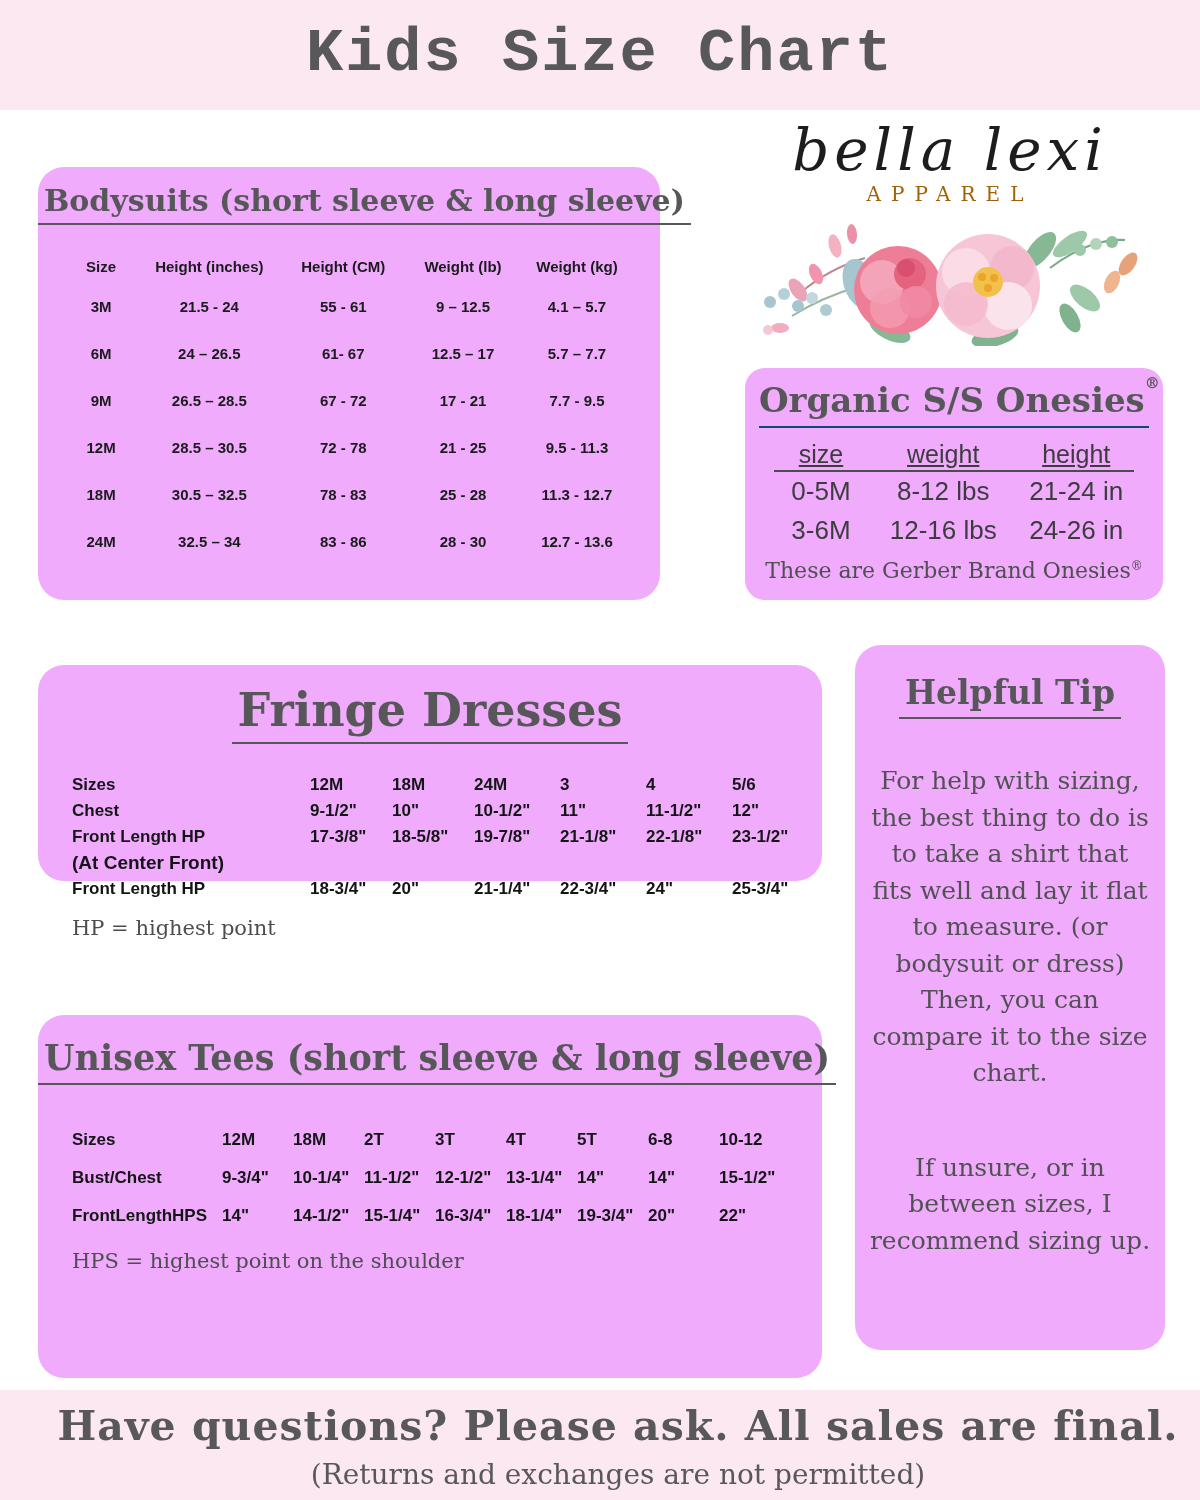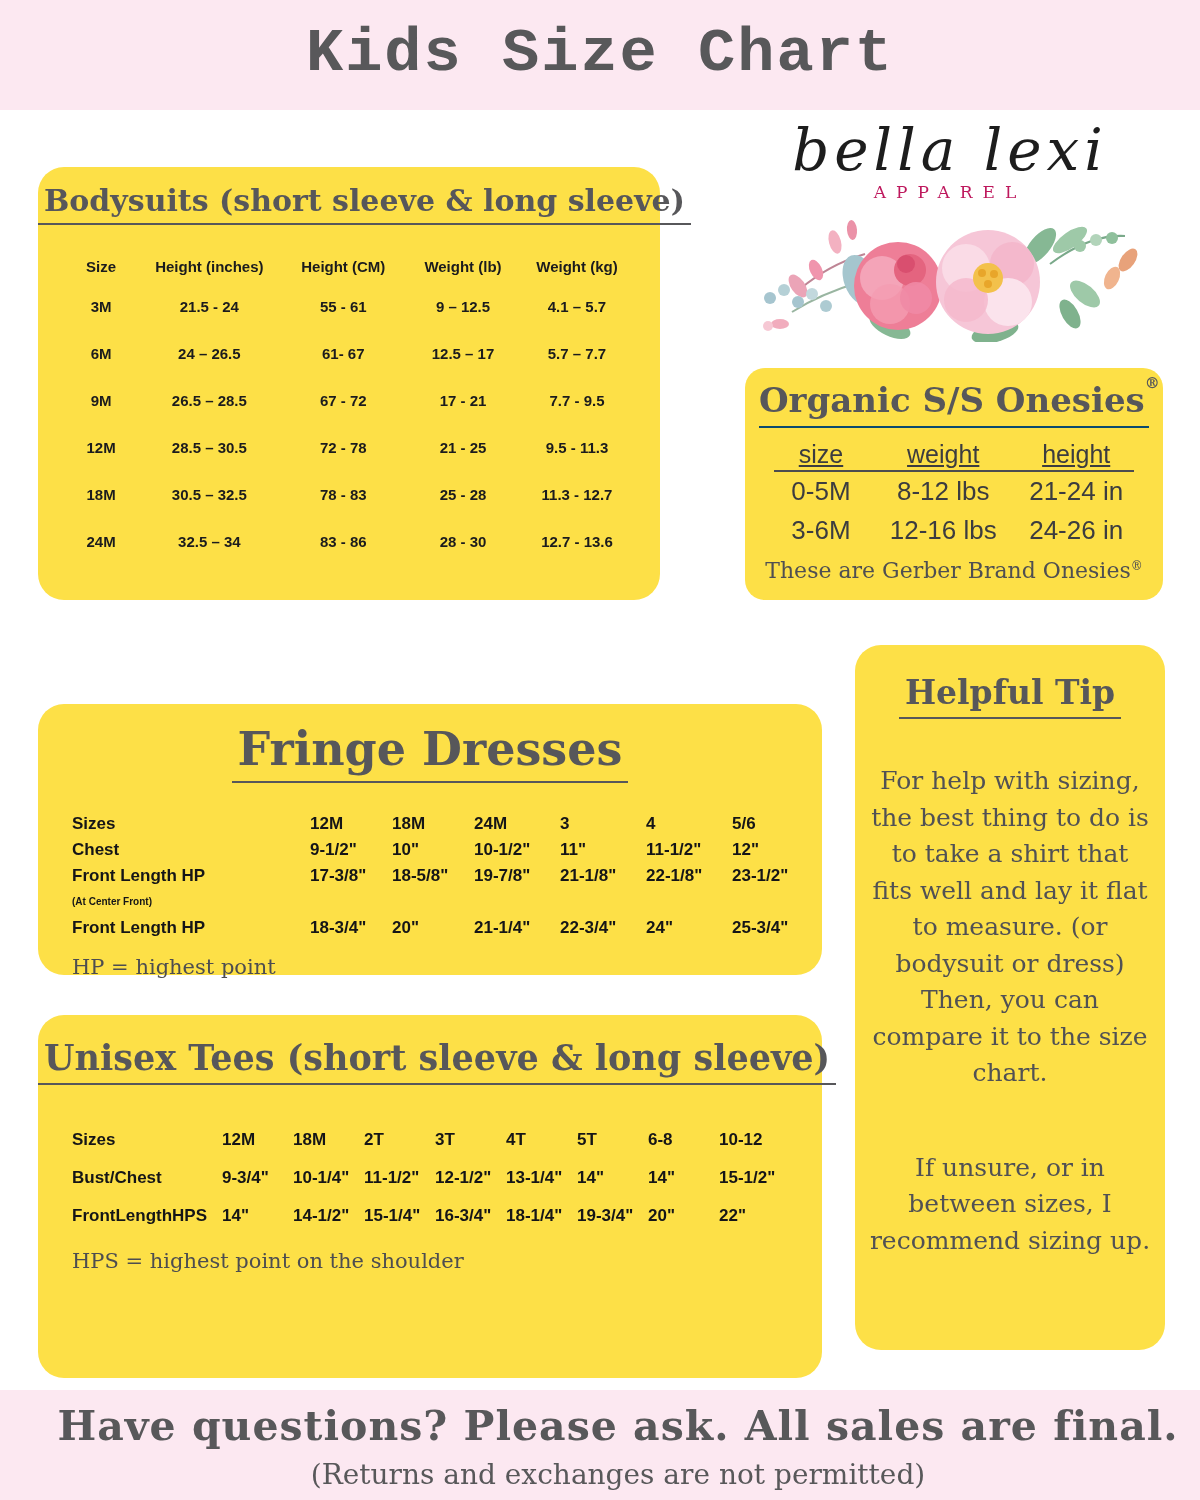--- a/index.html
+++ b/index.html
@@ -7,24 +7,24 @@
     width:1200px;height:1500px;position:relative;background:#ffffff;
     font-family:"Liberation Sans",sans-serif;overflow:hidden;
   }
   .band{position:absolute;left:0;width:1200px;background:#fce8f1;}
   .band-top{top:0;height:110px;}
   .band-bottom{top:1390px;height:110px;padding-left:18px;}
   .page-title{
     font-family:Liberation Mono, monospace;font-size:62px;color:#58585a;
     text-align:center;line-height:108px;letter-spacing:2px;font-weight:bold;
   }
-  .panel{position:absolute;background:#fde047;border-radius:26px;}
+  .panel{position:absolute;background:#f0abfc;border-radius:26px;}
   .panel-bodysuits{left:38px;top:167px;width:622px;height:433px;}
   .panel-onesies{left:745px;top:368px;width:418px;height:232px;border-radius:20px;}
-  .panel-fringe{left:38px;top:665px;width:784px;height:271px;margin-top:39px;}
+  .panel-fringe{left:38px;top:665px;width:784px;height:216px;}
   .panel-tip{left:855px;top:645px;width:310px;height:705px;}
   .panel-tees{left:38px;top:1015px;width:784px;height:363px;}
 
   .section-title{
     font-family:"DejaVu Serif",serif;color:#57575a;text-align:center;
     display:table;margin:0 auto;border-bottom:2px solid #57575a;
     padding:0 6px 5px;font-weight:bold;white-space:nowrap;
   }
   .bodysuits-title{font-size:30px;margin-top:16px;}
   .fringe-title{font-size:46px;margin-top:18px;}
@@ -45,22 +45,22 @@
     display:flex;align-items:center;justify-content:center;
   }
 
   
   .logo{position:absolute;left:720px;top:112px;width:460px;height:256px;text-align:center;background:#ffffff;}
   .logo-script{
     font-family:"DejaVu Serif",serif;font-style:italic;font-size:58px;
     color:#1d1d1d;letter-spacing:5px;margin-top:4px;
   }
   .logo-apparel{
-    font-family:"DejaVu Serif",serif;font-size:17px;letter-spacing:10px;
-    color:#be185d;margin-top:-2px;
+    font-family:"DejaVu Serif",serif;font-size:20px;letter-spacing:10px;
+    color:#a16207;margin-top:-2px;
   }
   .logo-flowers{margin-top:-8px;}
   .logo-est{
     position:absolute;bottom:4px;left:0;right:0;
     font-family:"DejaVu Serif",serif;font-size:16px;letter-spacing:4px;color:#4a4a4a;
   }
 
   
   .onesies-title{
     font-family:"DejaVu Serif",serif;font-size:34px;color:#57575a;font-weight:bold;
@@ -82,21 +82,21 @@
     text-align:center;margin-top:8px;
   }
   .onesies-caption sup{font-size:12px;}
 
   
   .spec-table{display:grid;color:#151517;font-weight:bold;text-align:left;}
   .fringe-table{
     grid-template-columns:238px 82px 82px 86px 86px 86px 80px;
     margin:28px 0 0 34px;font-size:17px;line-height:26px;
   }
-  .fringe-table .small-label{font-size:10px;}
+  .fringe-table .small-label{font-size:19px;}
   .note-text{
     font-family:"DejaVu Serif",serif;color:#4d4d50;font-size:21px;
     margin:14px 0 0 34px;
   }
   .tees-table{
     grid-template-columns:150px 71px 71px 71px 71px 71px 71px 71px 71px;
     margin:36px 0 0 34px;font-size:17px;line-height:38px;
   }
 
   

